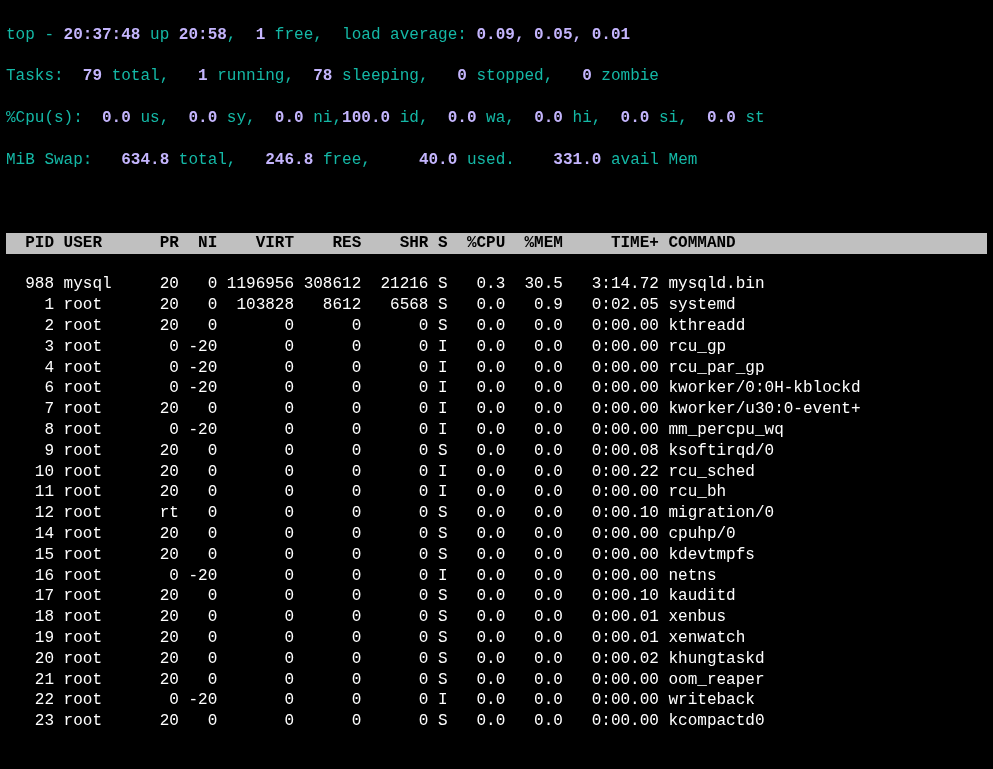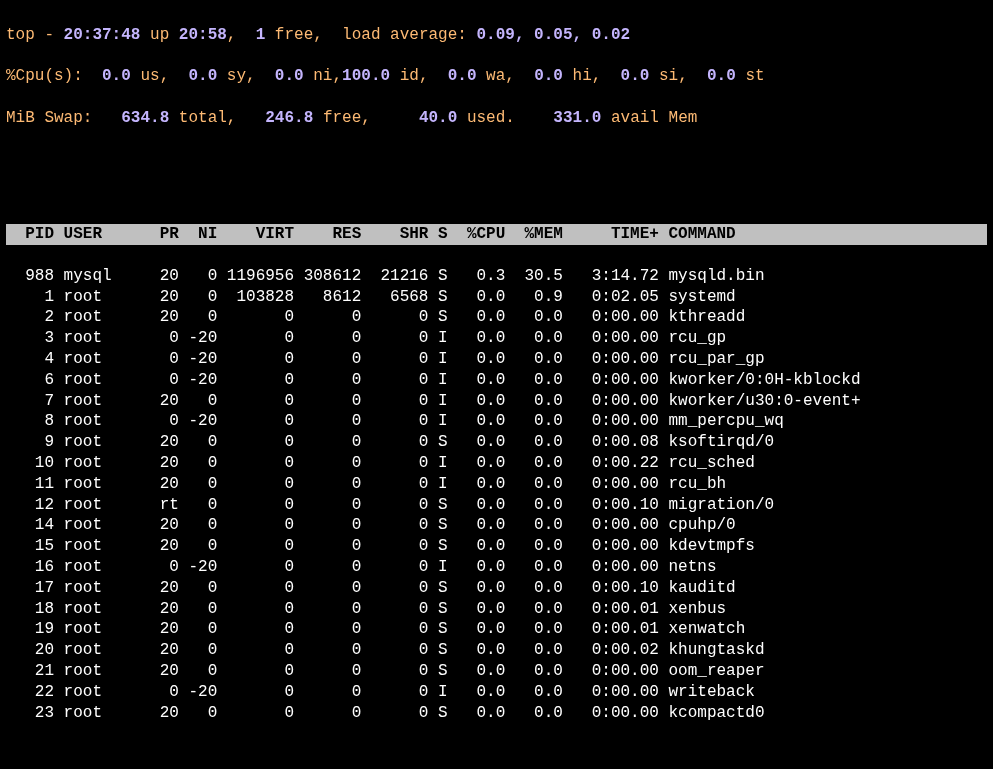--- a/index.html
+++ b/index.html
@@ -7,35 +7,35 @@
     padding: 0;
     background: #000;
     color: #fff;
     font-family: "Courier New", Courier, monospace;
     font-size: 16px;
     line-height: 1.3;
     width: 993px;
     height: 769px;
     overflow: hidden;
   }
-  .dim { color: #fdba74; }
+  .dim { color: #14b8a6; }
   .bold { font-weight: bold; color: #c4b5fd; }
   .screen { white-space: pre; padding: 4px 6px; }
   .hdr-row {
     background: #c0c0c0;
     color: #000;
     font-weight: bold;
     display: block;
-    margin-top: 33px;
   }
   .row { display: block; }
 </style>
 </head>
 <body>
 
 <div class="screen">
-<span class="row"><span class="dim">top - </span><span class="bold">20:37:48</span><span class="dim"> up </span><span class="bold">20:58</span><span class="dim">,  </span><span class="bold">1</span><span class="dim"> free,  </span><span class="dim">load average: </span><span class="bold">0.09, 0.05, 0.02</span></span>
+<span class="row"><span class="dim">top - </span><span class="bold">20:37:48</span><span class="dim"> up </span><span class="bold">20:58</span><span class="dim">,  </span><span class="bold">1</span><span class="dim"> free,  </span><span class="dim">load average: </span><span class="bold">0.09, 0.05, 0.01</span></span>
+<span class="row"><span class="dim">Tasks:</span><span class="bold">  79 </span><span class="dim">total,   </span><span class="bold">1 </span><span class="dim">running,  </span><span class="bold">78 </span><span class="dim">sleeping,   </span><span class="bold">0 </span><span class="dim">stopped,   </span><span class="bold">0 </span><span class="dim">zombie</span></span>
 <span class="row"><span class="dim">%Cpu(s):</span><span class="bold">  0.0 </span><span class="dim">us,  </span><span class="bold">0.0 </span><span class="dim">sy,  </span><span class="bold">0.0 </span><span class="dim">ni,</span><span class="bold">100.0 </span><span class="dim">id,  </span><span class="bold">0.0 </span><span class="dim">wa,  </span><span class="bold">0.0 </span><span class="dim">hi,  </span><span class="bold">0.0 </span><span class="dim">si,  </span><span class="bold">0.0 </span><span class="dim">st</span></span>
 <span class="row"><span class="dim">MiB Swap:</span><span class="bold">   634.8 </span><span class="dim">total,   </span><span class="bold">246.8 </span><span class="dim">free,     </span><span class="bold">40.0 </span><span class="dim">used.    </span><span class="bold">331.0 </span><span class="dim">avail Mem</span></span>
 <span class="row"> </span>
 <span class="hdr-row">  PID USER      PR  NI    VIRT    RES    SHR S  %CPU  %MEM     TIME+ COMMAND             </span>
 <div id="process-list"><span class="row">  988 mysql     20   0 1196956 308612  21216 S   0.3  30.5   3:14.72 mysqld.bin</span><span class="row">    1 root      20   0  103828   8612   6568 S   0.0   0.9   0:02.05 systemd</span><span class="row">    2 root      20   0       0      0      0 S   0.0   0.0   0:00.00 kthreadd</span><span class="row">    3 root       0 -20       0      0      0 I   0.0   0.0   0:00.00 rcu_gp</span><span class="row">    4 root       0 -20       0      0      0 I   0.0   0.0   0:00.00 rcu_par_gp</span><span class="row">    6 root       0 -20       0      0      0 I   0.0   0.0   0:00.00 kworker/0:0H-kblockd</span><span class="row">    7 root      20   0       0      0      0 I   0.0   0.0   0:00.00 kworker/u30:0-event+</span><span class="row">    8 root       0 -20       0      0      0 I   0.0   0.0   0:00.00 mm_percpu_wq</span><span class="row">    9 root      20   0       0      0      0 S   0.0   0.0   0:00.08 ksoftirqd/0</span><span class="row">   10 root      20   0       0      0      0 I   0.0   0.0   0:00.22 rcu_sched</span><span class="row">   11 root      20   0       0      0      0 I   0.0   0.0   0:00.00 rcu_bh</span><span class="row">   12 root      rt   0       0      0      0 S   0.0   0.0   0:00.10 migration/0</span><span class="row">   14 root      20   0       0      0      0 S   0.0   0.0   0:00.00 cpuhp/0</span><span class="row">   15 root      20   0       0      0      0 S   0.0   0.0   0:00.00 kdevtmpfs</span><span class="row">   16 root       0 -20       0      0      0 I   0.0   0.0   0:00.00 netns</span><span class="row">   17 root      20   0       0      0      0 S   0.0   0.0   0:00.10 kauditd</span><span class="row">   18 root      20   0       0      0      0 S   0.0   0.0   0:00.01 xenbus</span><span class="row">   19 root      20   0       0      0      0 S   0.0   0.0   0:00.01 xenwatch</span><span class="row">   20 root      20   0       0      0      0 S   0.0   0.0   0:00.02 khungtaskd</span><span class="row">   21 root      20   0       0      0      0 S   0.0   0.0   0:00.00 oom_reaper</span><span class="row">   22 root       0 -20       0      0      0 I   0.0   0.0   0:00.00 writeback</span><span class="row">   23 root      20   0       0      0      0 S   0.0   0.0   0:00.00 kcompactd0</span></div>
 </div>
 
 </body></html>

